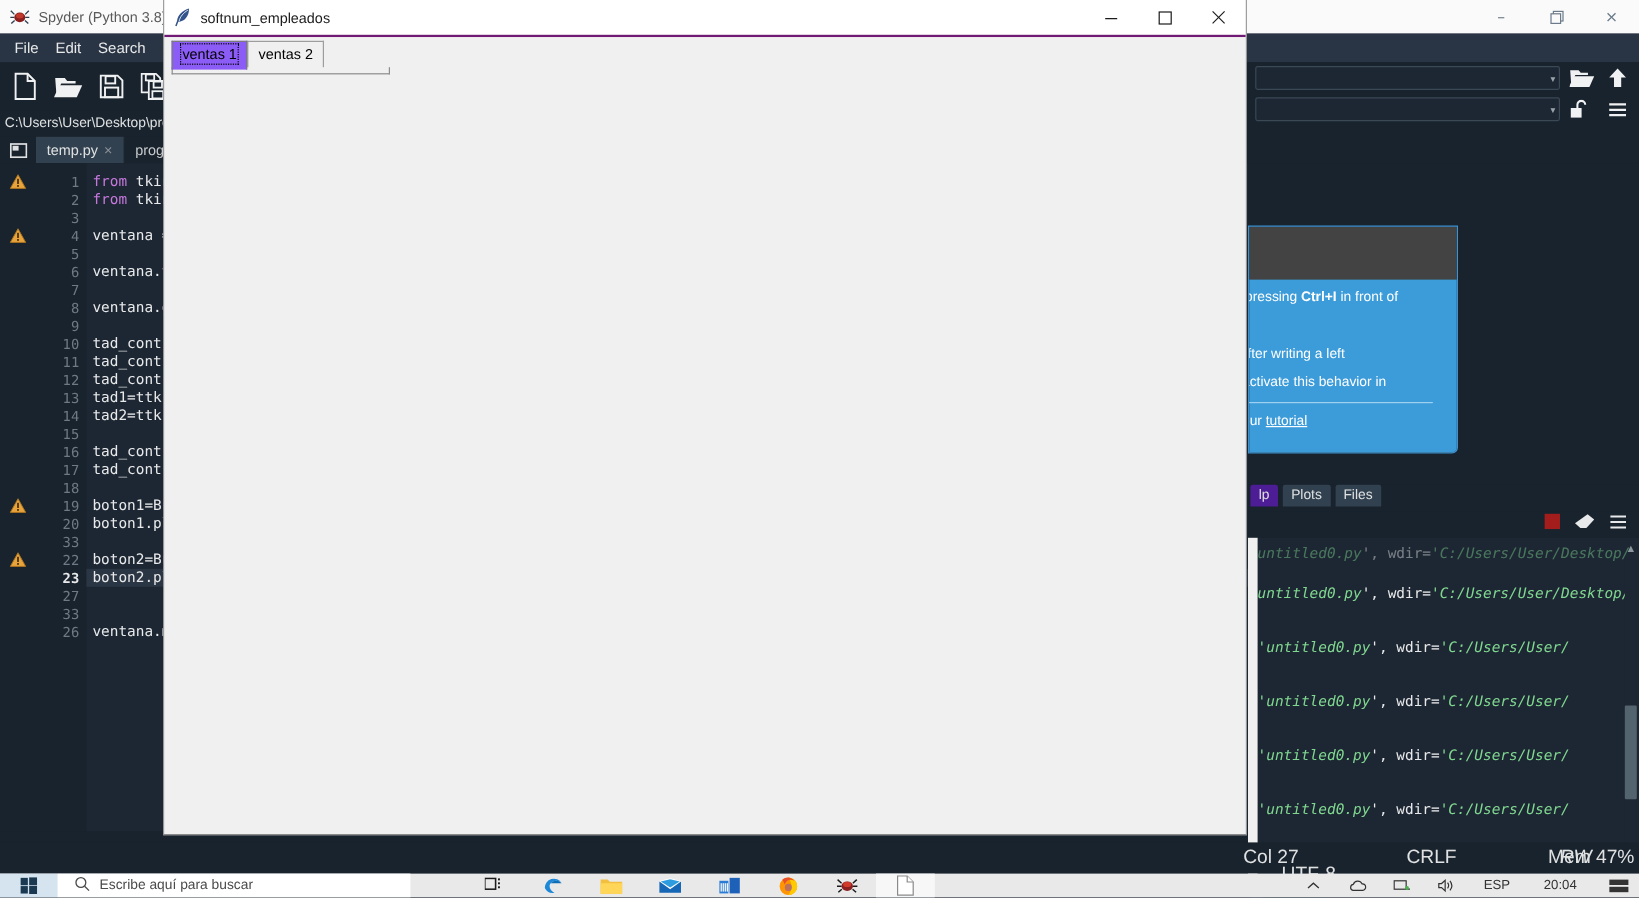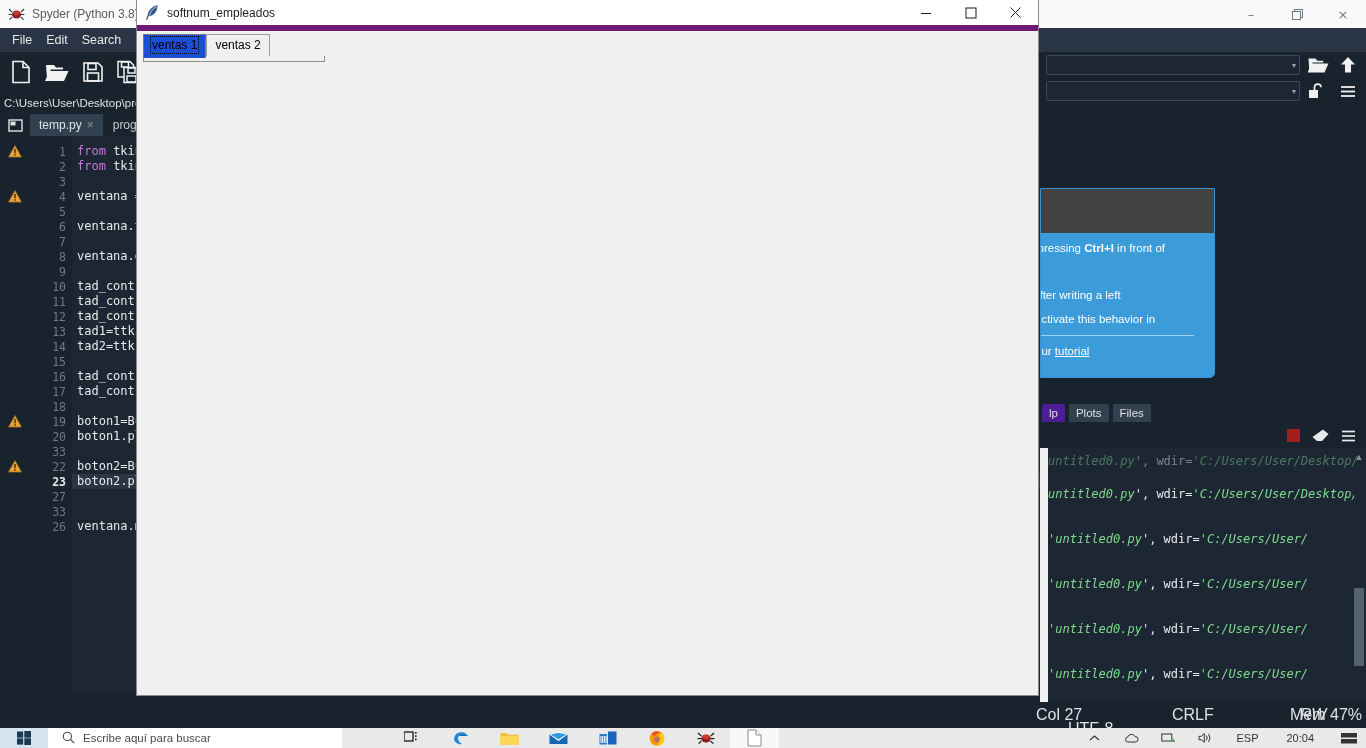--- a/index.html
+++ b/index.html
@@ -164,36 +164,36 @@
   .st-item { font-size: 16px; color: #dfe1e2; position: absolute; white-space: nowrap; }
 
   
   #tkwin {
     position: absolute; left: 136px; top: 0px; width: 903px; height: 696px;
     background: #f0f0f0; border: 1px solid #8a8a8a; border-top: none;
     box-shadow: 0 0 0 0 rgba(0,0,0,0);
   }
   .tk-title {
     height: 31px; background: #ffffff; display: flex; align-items: center;
-    border-bottom: 6px solid #701a75;
+    border-bottom: 2px solid #701a75;
   }
   .tk-icon { width: 30px; display: flex; align-items: center; justify-content: center; }
   .tk-title-text { font-size: 12px; color: #1b1b1b; }
   .tk-wc-group { margin-left: auto; display: flex; height: 31px; }
   .tk-wc { width: 45px; display: flex; align-items: center; justify-content: center;
            color: #1b1b1b; font-size: 13px; font-family: "DejaVu Sans", sans-serif; }
   .tk-body { position: relative; height: 664px; background: #f0f0f0; }
   .tk-notebook { position: absolute; left: 6px; top: 3px; }
   .tk-tabstrip { display: flex; align-items: flex-end; }
   .tk-tab {
     font-size: 12px; color: #000; padding: 3px 8px 4px 8px; background: #f0f0f0;
     border: 1px solid #8d8d8d; border-bottom: none; position: relative;
   }
   .tk-tab.selected {
-    background: #1d4ed8; padding-bottom: 6px; margin-bottom: -2px;
+    background: #8b5cf6; padding-bottom: 6px; margin-bottom: -2px;
     border-color: #7a7a7a; z-index: 2;
   }
   .tk-tab.selected .tk-tab-label { outline: 1px dotted #000; outline-offset: 1px; }
   .tk-tab.unselected { background: #f0f0f0; border-color: #9d9d9d; z-index: 1; }
   .tk-pane {
     position: absolute; left: 6px; top: 25px; width: 182px; height: 6px;
     background: #f0f0f0; border: 1px solid #8d8d8d; border-top: none;
   }
 
   

